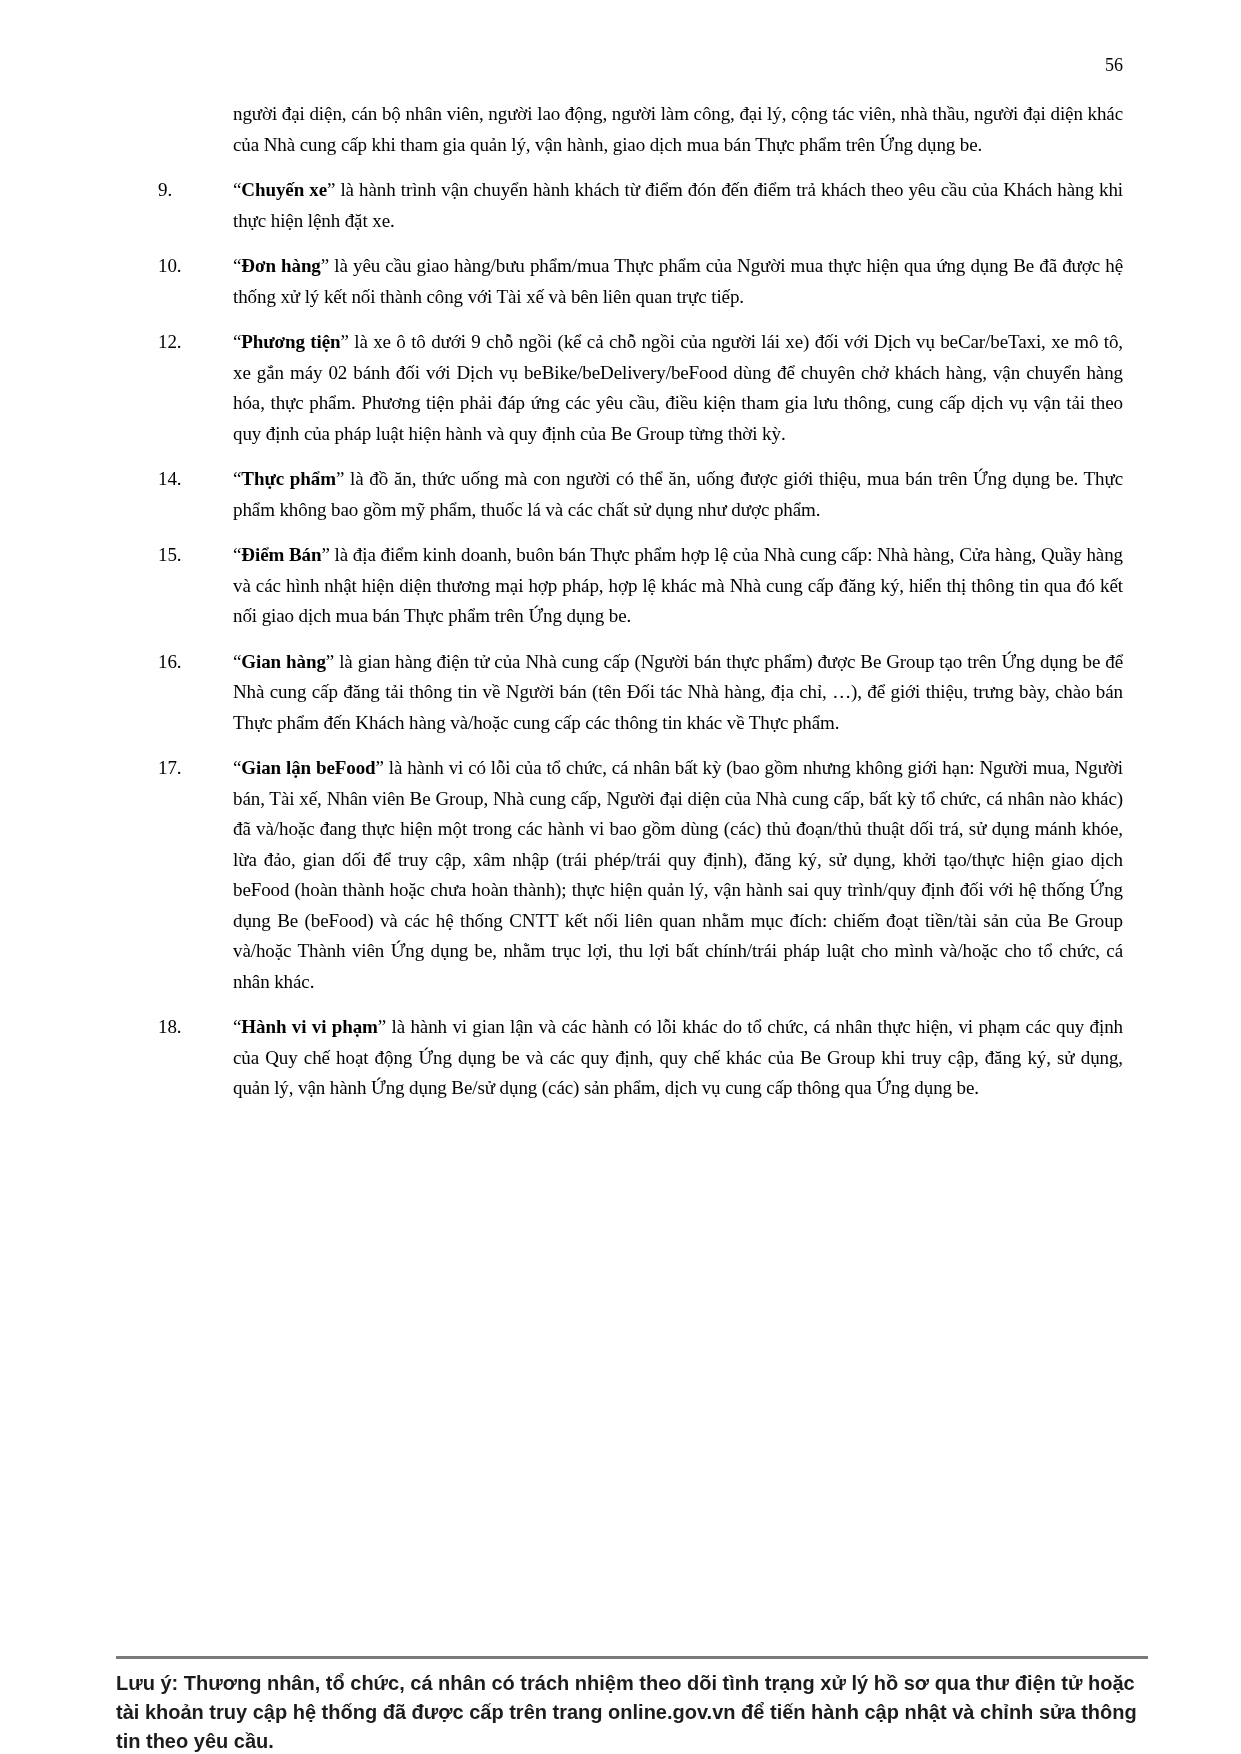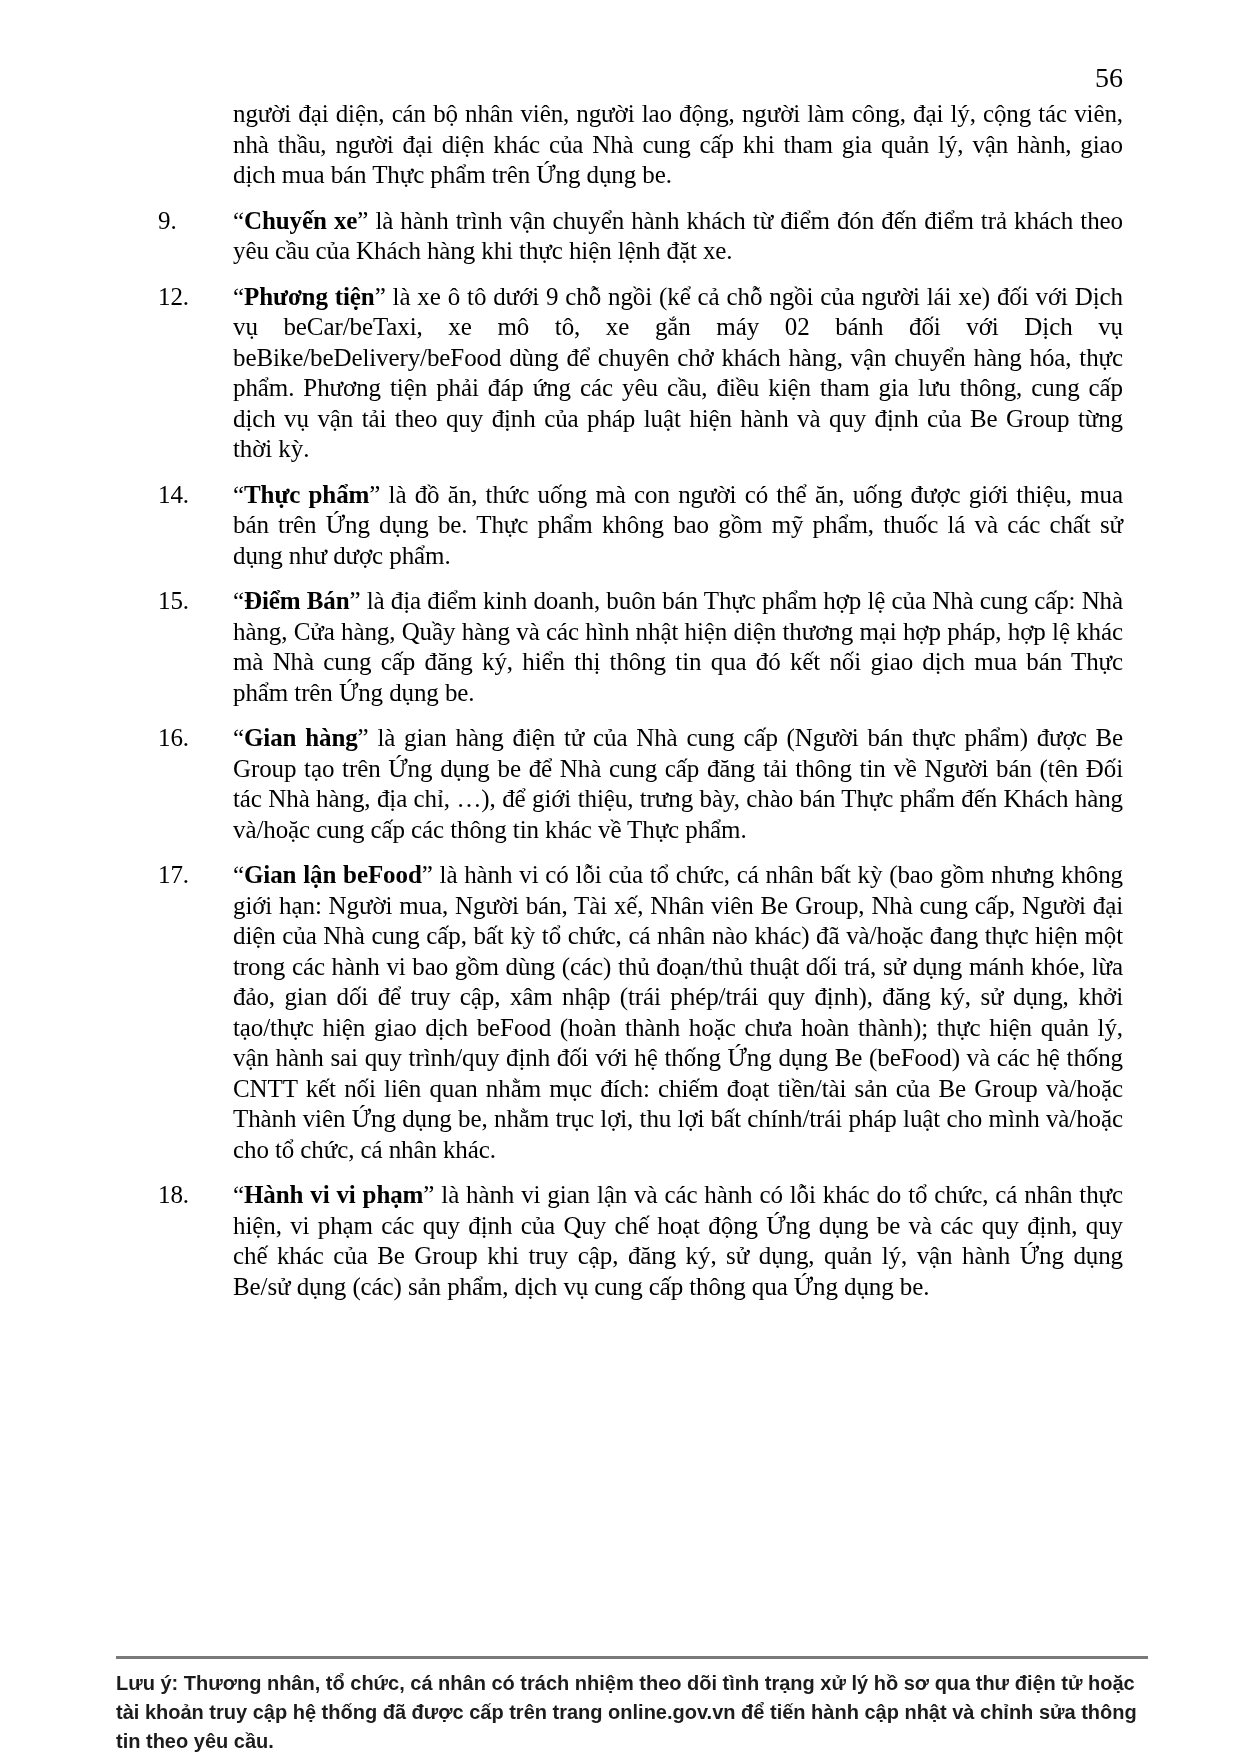--- a/index.html
+++ b/index.html
@@ -6,29 +6,29 @@
   body {
     width: 1241px; height: 1754px;
     background: #ffffff;
     position: relative;
     overflow: hidden;
     font-family: "Liberation Serif", "DejaVu Serif", serif;
     color: #000000;
   }
   .page-number {
     position: absolute;
-    top: 63px; right: 118px;
-    font-size: 28px;
+    top: 50px; right: 118px;
+    font-size: 18px;
     line-height: 30px;
   }
   .content {
     position: absolute;
     top: 99px; left: 158px;
     width: 965px;
-    font-size: 25px;
+    font-size: 19px;
     line-height: 30.5px;
     letter-spacing: -0.1px;
     text-align: justify;
   }
   .para {
     margin: 0 0 15px 0;
   }
   .continuation { margin-left: 75px; }
   .item {
     position: relative;
@@ -66,20 +66,24 @@
 <div class="page-number">56</div>
 
 <div class="content">
   <p class="para continuation">người đại diện, cán bộ nhân viên, người lao động, người làm công, đại lý, cộng tác viên, nhà thầu, người đại diện khác của Nhà cung cấp khi tham gia quản lý, vận hành, giao dịch mua bán Thực phẩm trên Ứng dụng be.</p>
   <div id="items">
   <div class="item">
     <span class="num">9.</span>
     <span class="q">“</span><b class="term">Chuyến xe</b><span class="q">”</span><span class="def"> là hành trình vận chuyển hành khách từ điểm đón đến điểm trả khách theo yêu cầu của Khách hàng khi thực hiện lệnh đặt xe.</span>
   </div>
 
+  <div class="item">
+    <span class="num">10.</span>
+    <span class="q">“</span><b class="term">Đơn hàng</b><span class="q">”</span><span class="def"> là yêu cầu giao hàng/bưu phẩm/mua Thực phẩm của Người mua thực hiện qua ứng dụng Be đã được hệ thống xử lý kết nối thành công với Tài xế và bên liên quan trực tiếp.</span>
+  </div>
 
 
   <div class="item">
     <span class="num">12.</span>
     <span class="q">“</span><b class="term">Phương tiện</b><span class="q">”</span><span class="def"> là xe ô tô dưới 9 chỗ ngồi (kể cả chỗ ngồi của người lái xe) đối với Dịch vụ beCar/beTaxi, xe mô tô, xe gắn máy 02 bánh đối với Dịch vụ beBike/beDelivery/beFood dùng để chuyên chở khách hàng, vận chuyển hàng hóa, thực phẩm. Phương tiện phải đáp ứng các yêu cầu, điều kiện tham gia lưu thông, cung cấp dịch vụ vận tải theo quy định của pháp luật hiện hành và quy định của Be Group từng thời kỳ.</span>
   </div>
 
 
   <div class="item">
     <span class="num">14.</span>

